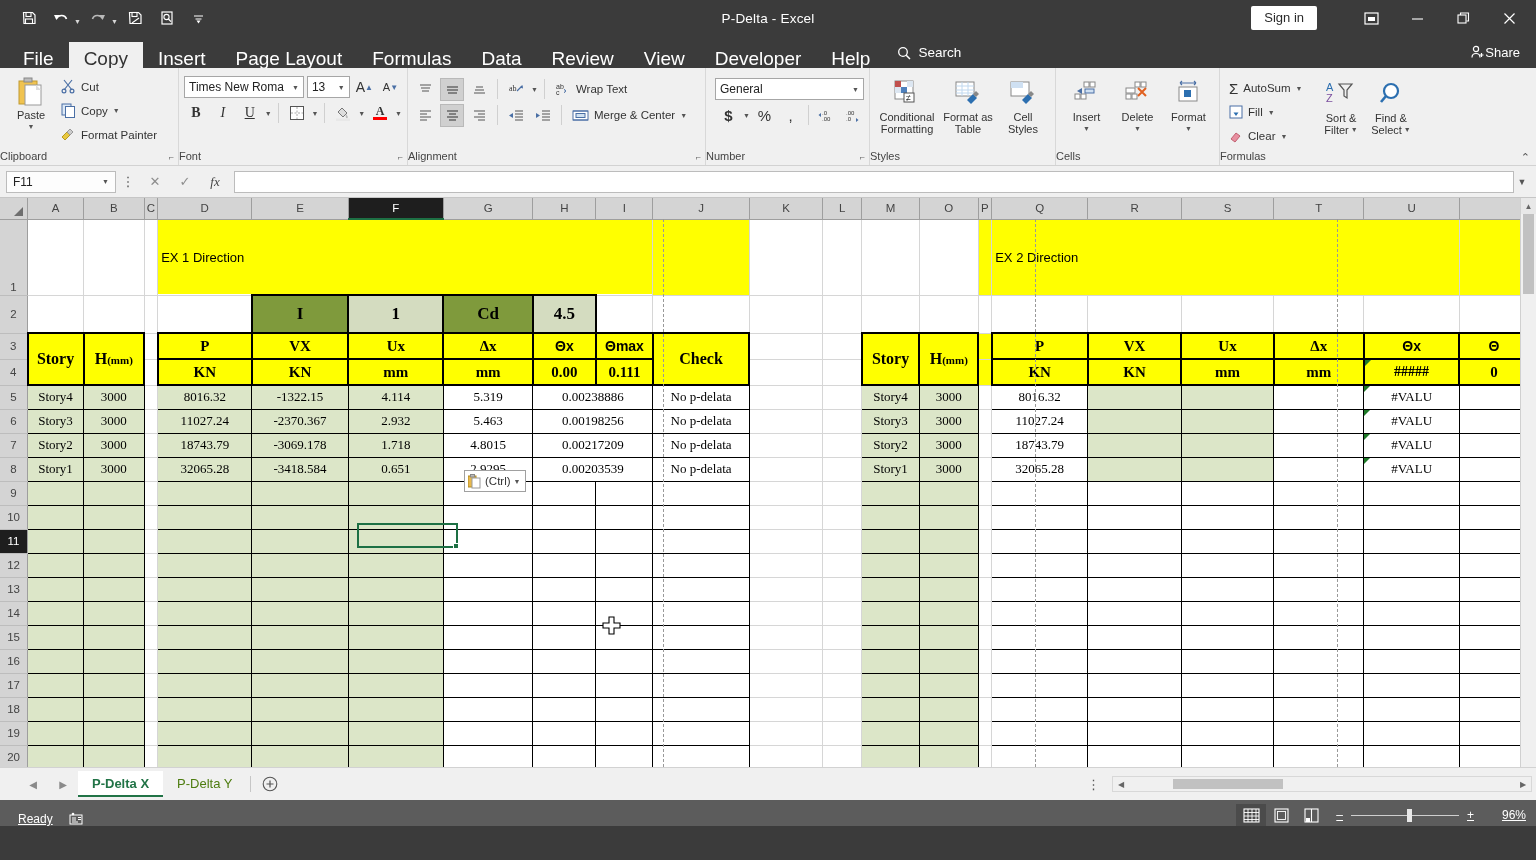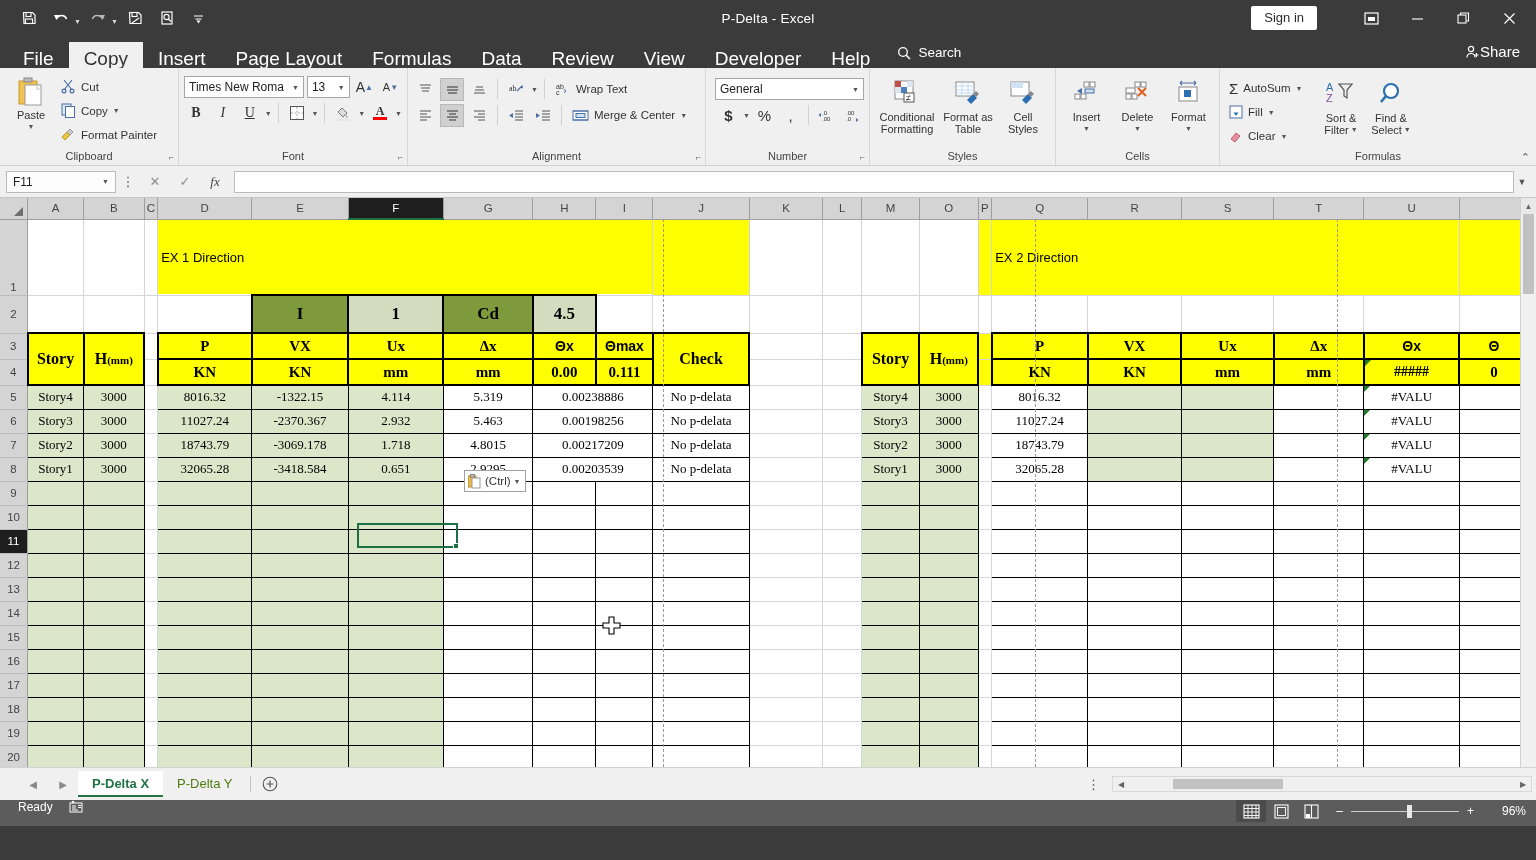--- a/index.html
+++ b/index.html
@@ -40,34 +40,34 @@
   .tabbar {
     height: 32px; background: #3b3b3b; display: flex; align-items: flex-end;
     padding-left: 8px; position: relative;
   }
   .tab {
     color: #ffffff; font-size: 19px; padding: 7px 15px 0; line-height: 1;
   }
   .tab.active { background: #f0f0f0; color: #333333; }
   .search-box { display: flex; align-items: center; gap: 7px; color: #ffffff; font-size: 13.5px; padding: 7px 12px 8px; }
   .share-btn {
-    margin-left: auto; color: #ffffff; font-size: 15px; display: flex; align-items: center;
+    margin-left: auto; color: #ffffff; font-size: 13px; display: flex; 
     padding: 7px 16px 8px;
   }
 
   
   .ribbon {
     height: 98px; background: #f0f0f0; display: flex; position: relative;
     border-bottom: 1px solid #d2d2d2;
   }
   .rgroup { position: relative; display: flex; flex-direction: column; padding: 4px 0 0; }
   .rgroup + .rgroup { border-left: 1px solid #d8d8d8; }
   .rgroup-body { display: flex; flex: 1; padding: 0 5px; }
   .rgroup-label {
-    font-size: 11px; color: #444; text-align: center; height: 16px; line-height: 14px;
+    font-size: 11px; color: #444; text-align: left; height: 16px; line-height: 14px;
     position: relative;
   }
   .rgroup-label .dlg {
     position: absolute; right: 4px; bottom: 1px; font-size: 9px; color: #666;
   }
   .big-btn {
     display: flex; flex-direction: column; align-items: center; justify-content: flex-start;
     width: 58px; font-size: 11px; color: #333; padding-top: 3px; text-align: center; line-height: 12px;
   }
   .big-btn .ic { height: 34px; display: flex; align-items: center; justify-content: center; }
@@ -216,22 +216,22 @@
   .sb-right { margin-left:auto; display:flex; align-items:center; padding-right:4px; }
   .sb-dots { color:#555; font-size:13px; padding:0 12px; }
   .hscroll {
     width: 420px; height: 16px; background:#f0f0f0; border:1px solid #d8d8d8; position:relative; display:flex; align-items:center;
   }
   .hs-btn { width:16px; height:14px; display:flex; align-items:center; justify-content:center; color:#666; font-size:8px; }
   .hs-thumb { position:absolute; left:60px; width:110px; top:2px; bottom:2px; background:#c1c1c1; }
 
   
   .statusbar {
-    height: 26px; background: #5c5c5c; display: flex; align-items: flex-start;
-    color: #ffffff; font-size: 12px; padding: 0 10px;
+    height: 26px; background: #5c5c5c; display: flex; align-items: flex-end;
+    color: #ffffff; font-size: 12px; padding: 0 10px; text-decoration: underline;
   }
   .sb-item { padding: 0 8px; display:flex; align-items:center; gap:6px; }
   .sb-r { margin-left:auto; display:flex; align-items:center; gap:0; }
   .view-btn { width:30px; height:22px; display:flex; align-items:center; justify-content:center; }
   .view-btn.active { background:#4b4b4b; }
   .zoomslider { display:flex; align-items:center; gap:8px; padding:0 10px; }
   .zs-track { width:108px; height:1px; background:#cfcfcf; position:relative; }
   .zs-thumb { position:absolute; left:56px; top:-6px; width:5px; height:13px; background:#e8e8e8; }
   .zoom-pct { width:42px; text-align:right; font-size:12px; }
 </style>

